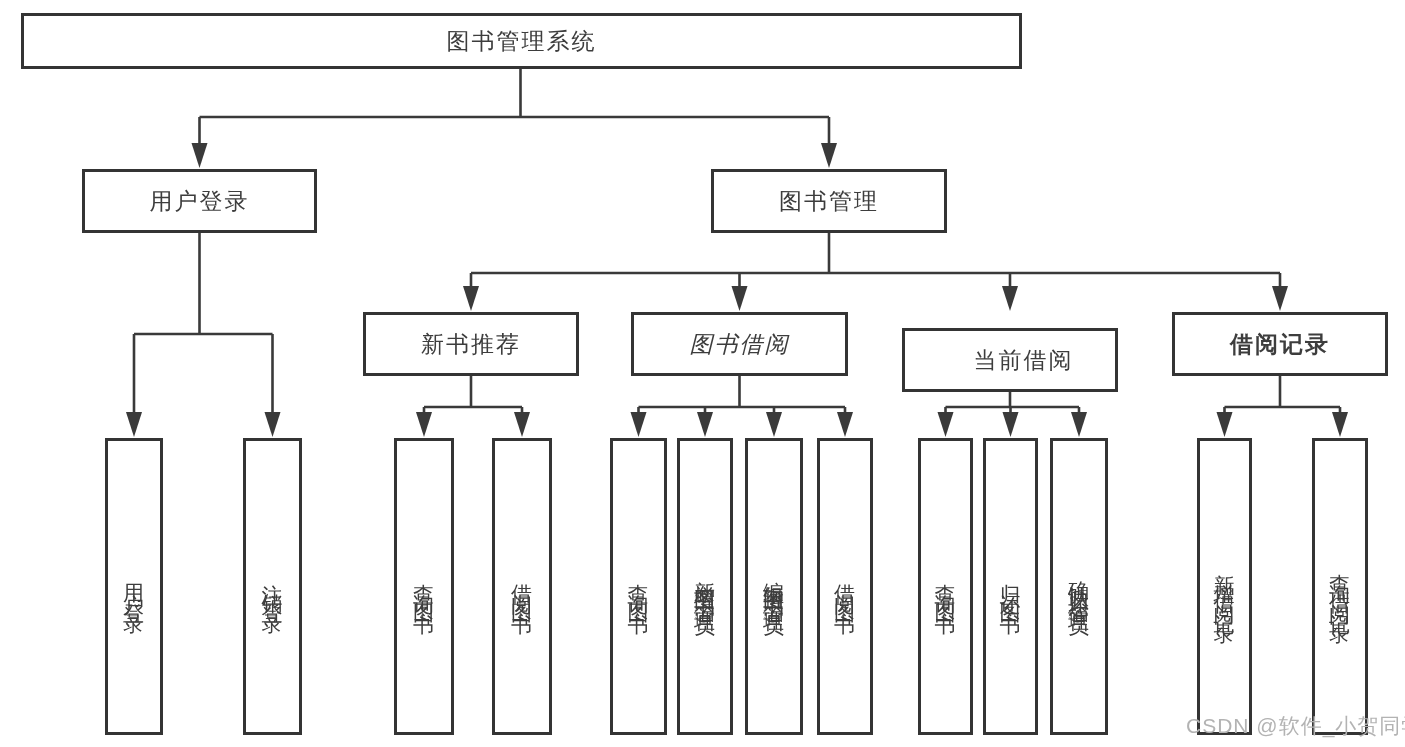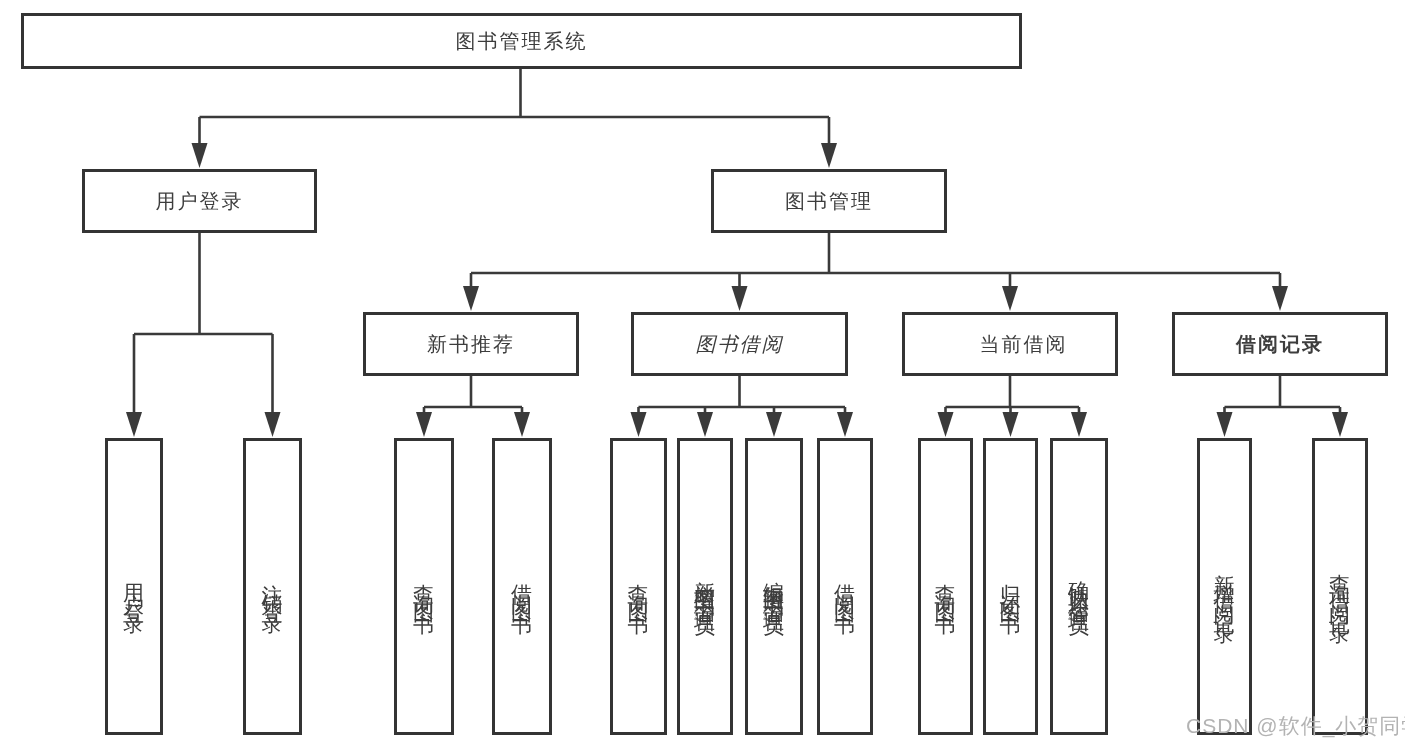--- a/index.html
+++ b/index.html
@@ -11,21 +11,21 @@
   }
   svg.connectors { position:absolute; left:0; top:0; width:1405px; height:747px; }
   .cline  { fill:none; stroke: var(--line, #3a3a3a); stroke-width:2.6px; }
   .carrow { fill: var(--line, #3a3a3a); stroke:none; }
   .node {
     position:absolute; box-sizing:border-box;
     border:3px solid var(--box-border, #343434);
     background: var(--box-fill, #ffffff);
     display:flex; align-items:center; justify-content:center;
   }
-  .hbox { font-size:20px; letter-spacing:2px; }
+  .hbox { font-size:23px; letter-spacing:2px; }
   .vbox { font-size:21px; top:438px; height:297px; }
   .vbox .vtext {
     writing-mode: vertical-rl;
     text-orientation: mixed;
     letter-spacing:10px;
     line-height:1;
   }
   .vbox.long .vtext { letter-spacing:5px; }
   .watermark {
     position:absolute; left:1186px; top:712px;
@@ -99,21 +99,21 @@
   <div class="node hbox" style="left:711px; top:169px; width:236px; height:64px;">
     <span>图书管理</span>
   </div>
 
   <div class="node hbox" style="left:363px; top:312px; width:216px; height:64px;">
     <span>新书推荐</span>
   </div>
   <div class="node hbox" style="left:631px; top:312px; width:217px; height:64px;font-style:italic;">
     <span>图书借阅</span>
   </div>
-  <div class="node hbox" style="left:902px; top:312px; width:216px; height:64px;padding-left:27px;">
+  <div class="node hbox" style="left:902px; top:328px; width:216px; height:64px;padding-left:27px;">
     <span>当前借阅</span>
   </div>
   <div class="node hbox" style="left:1172px; top:312px; width:216px; height:64px;font-weight:bold;">
     <span>借阅记录</span>
   </div>
 
   <div class="node vbox" style="left:105px; width:58px;">
     <span class="vtext">用户登录</span>
   </div>
   <div class="node vbox" style="left:243px; width:59px;">

